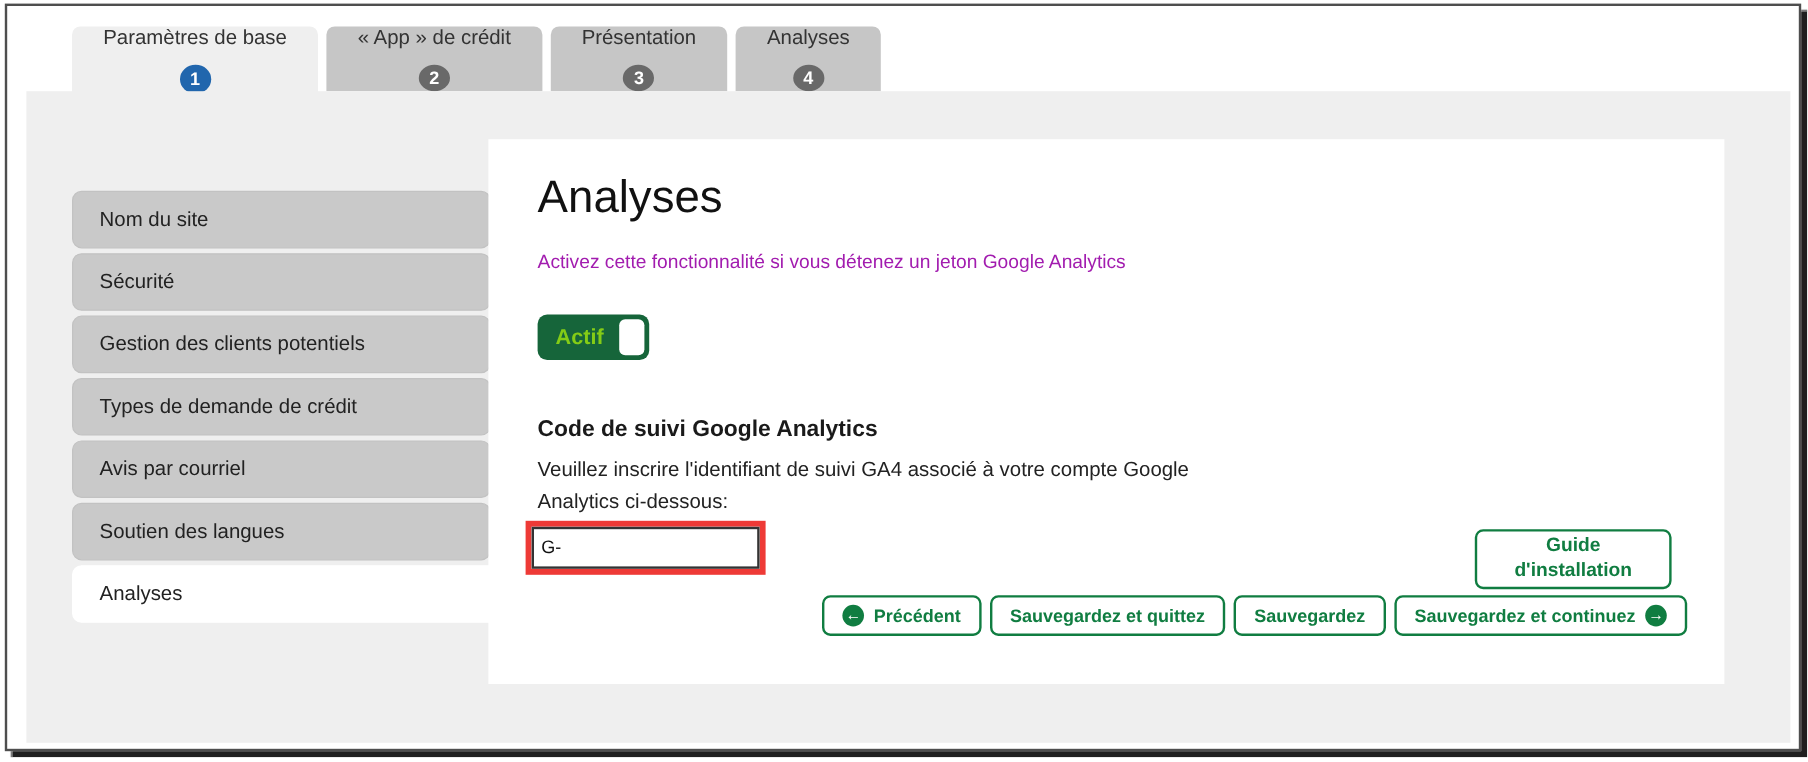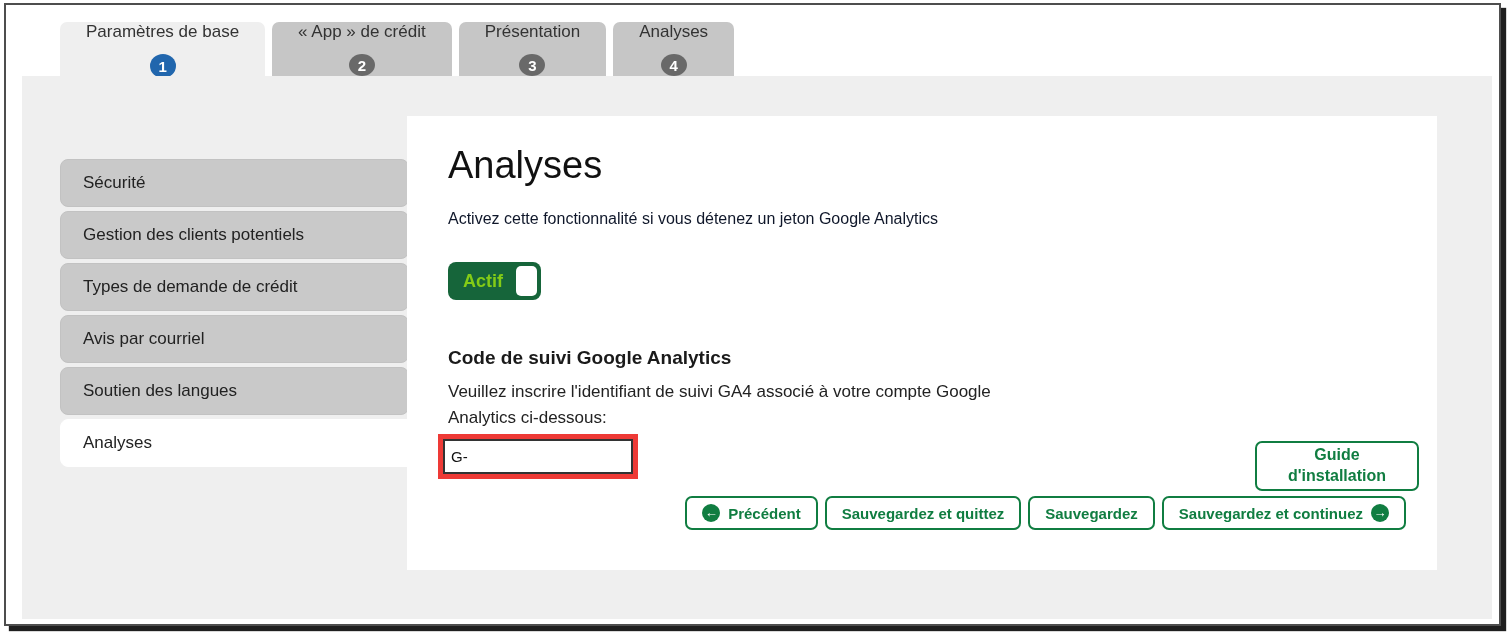--- a/index.html
+++ b/index.html
@@ -35,21 +35,21 @@
     display:flex; align-items:center; padding-left:22px;
     font-size:17px; color:#222; cursor:pointer;
   }
   .side-item.active { background:#fff; border-color:#fff; width:360px; }
   
   .content { position:absolute; left:401px; top:111px; width:1030px; height:454px; background:#fff; }
   .content h1 {
     position:absolute; left:41px; top:28px;
     font-size:38px; font-weight:500; color:#111; letter-spacing:0;
   }
-  .subtitle { position:absolute; left:41px; top:94px; font-size:16px; color:#0f172a; }
+  .subtitle { position:absolute; left:41px; top:94px; font-size:16px; color:#a21caf; }
   
   .toggle {
     position:absolute; left:41px; top:146px; width:93px; height:38px;
     background:#16653a; border-radius:8px; cursor:pointer;
     display:flex; align-items:center;
   }
   .toggle .t-label { color:#84cc16; font-weight:700; font-size:18px; margin-left:15px; }
   .toggle .knob {
     position:absolute; right:4px; top:4px; width:21px; height:30px;
     background:#fff; border-radius:5px;
@@ -71,21 +71,21 @@
   }
   
   .gbtn {
     background:#fff; border:2px solid #107d41; border-radius:7px;
     color:#107d41; font-weight:700; font-size:15px;
     font-family:"Liberation Sans", sans-serif;
     display:inline-flex; align-items:center; justify-content:center; gap:8px;
     cursor:pointer; padding:0 15px; height:34px; white-space:nowrap;
   }
   .guide-btn {
-    position:absolute; right:18px; top:325px; width:164px; height:50px;
+    position:absolute; right:44px; top:325px; width:164px; height:50px;
     font-size:16px; line-height:1.3; text-align:center; padding:4px 10px;
     white-space:normal;
   }
   .btn-row { position:absolute; right:31px; top:380px; display:flex; gap:7px; }
   .arrow-circle {
     width:18px; height:18px; border-radius:50%; background:#107d41;
     color:#fff; font-size:13px; font-weight:700; line-height:18px;
     display:inline-flex; align-items:center; justify-content:center;
     flex:none;
   }
@@ -110,20 +110,23 @@
     </div>
     <div class="tab">
       <span>Analyses</span>
       <span class="badge">4</span>
     </div>
   </div>
 
   <div class="panel"></div>
 
   <div class="sidebar">
+    <div class="side-item">
+      <span>Nom du site</span>
+    </div>
     <div class="side-item">
       <span>Sécurité</span>
     </div>
     <div class="side-item">
       <span>Gestion des clients potentiels</span>
     </div>
     <div class="side-item">
       <span>Types de demande de crédit</span>
     </div>
     <div class="side-item">

